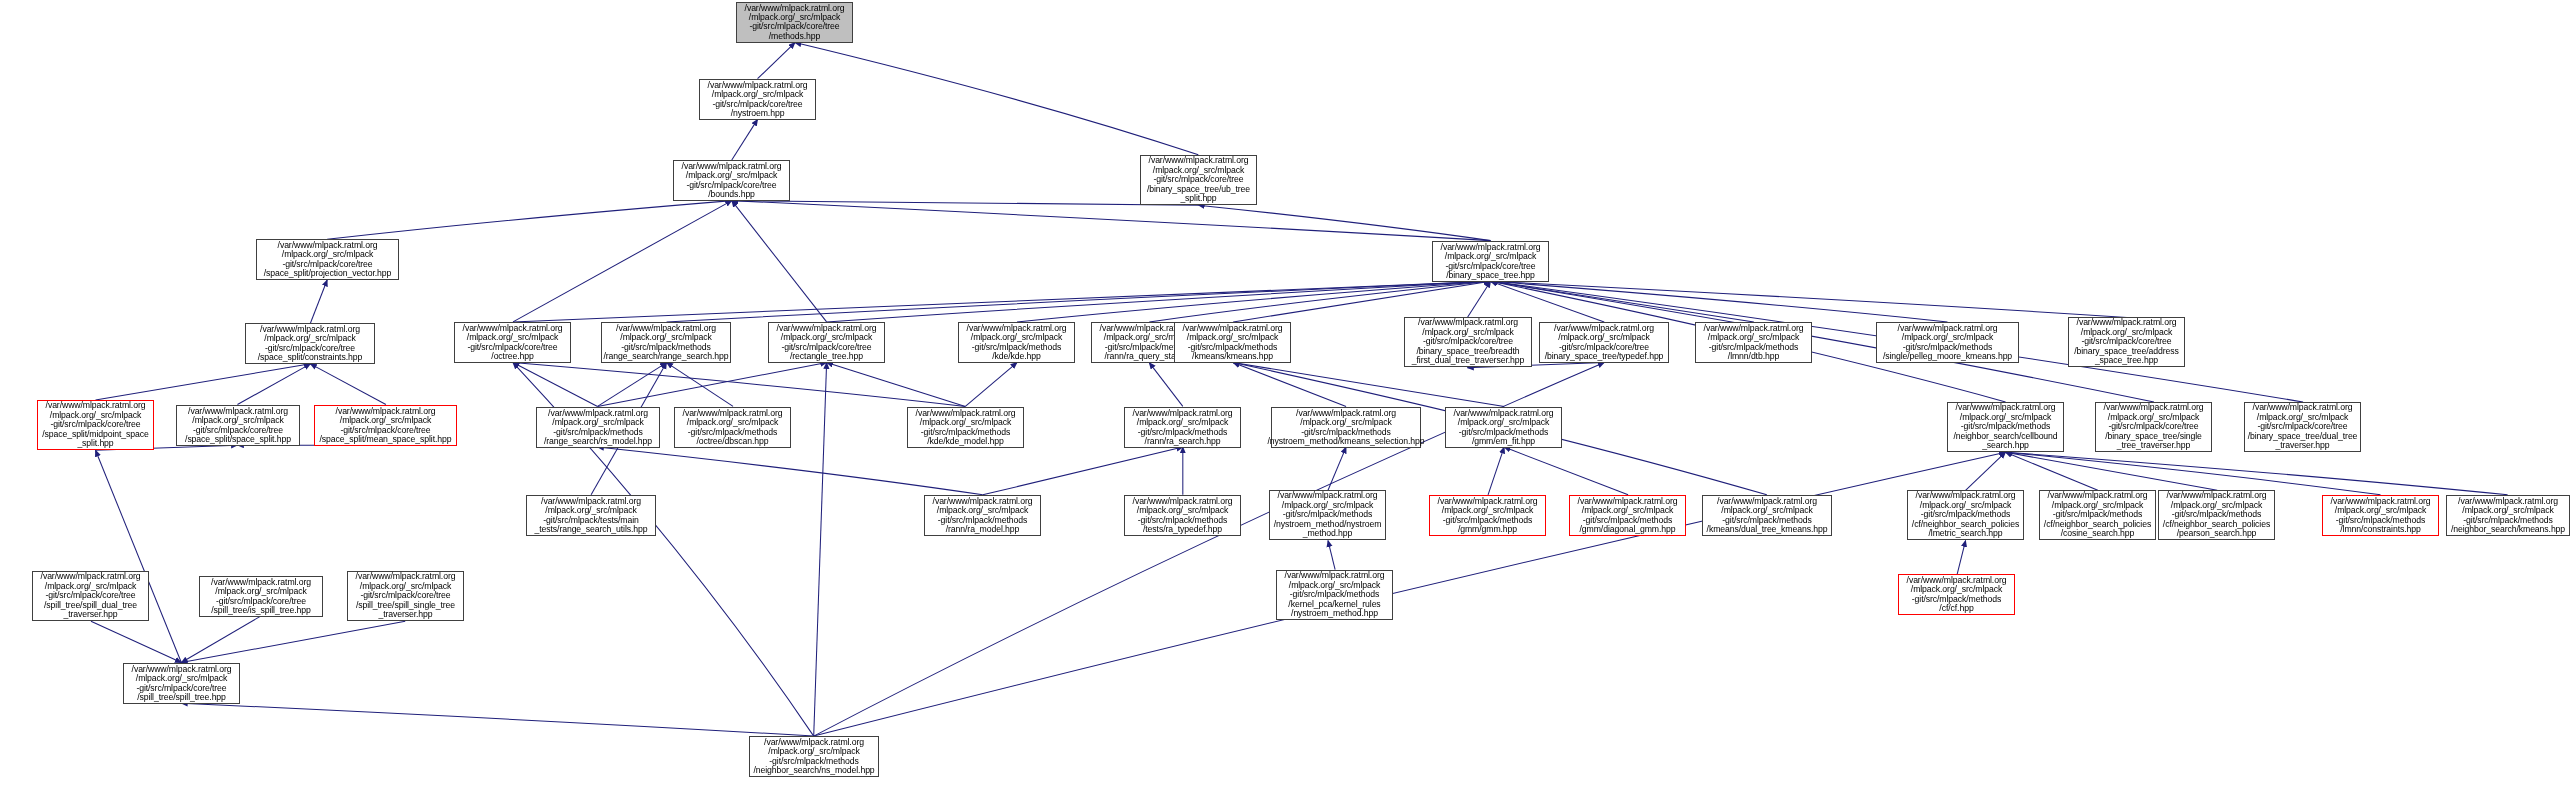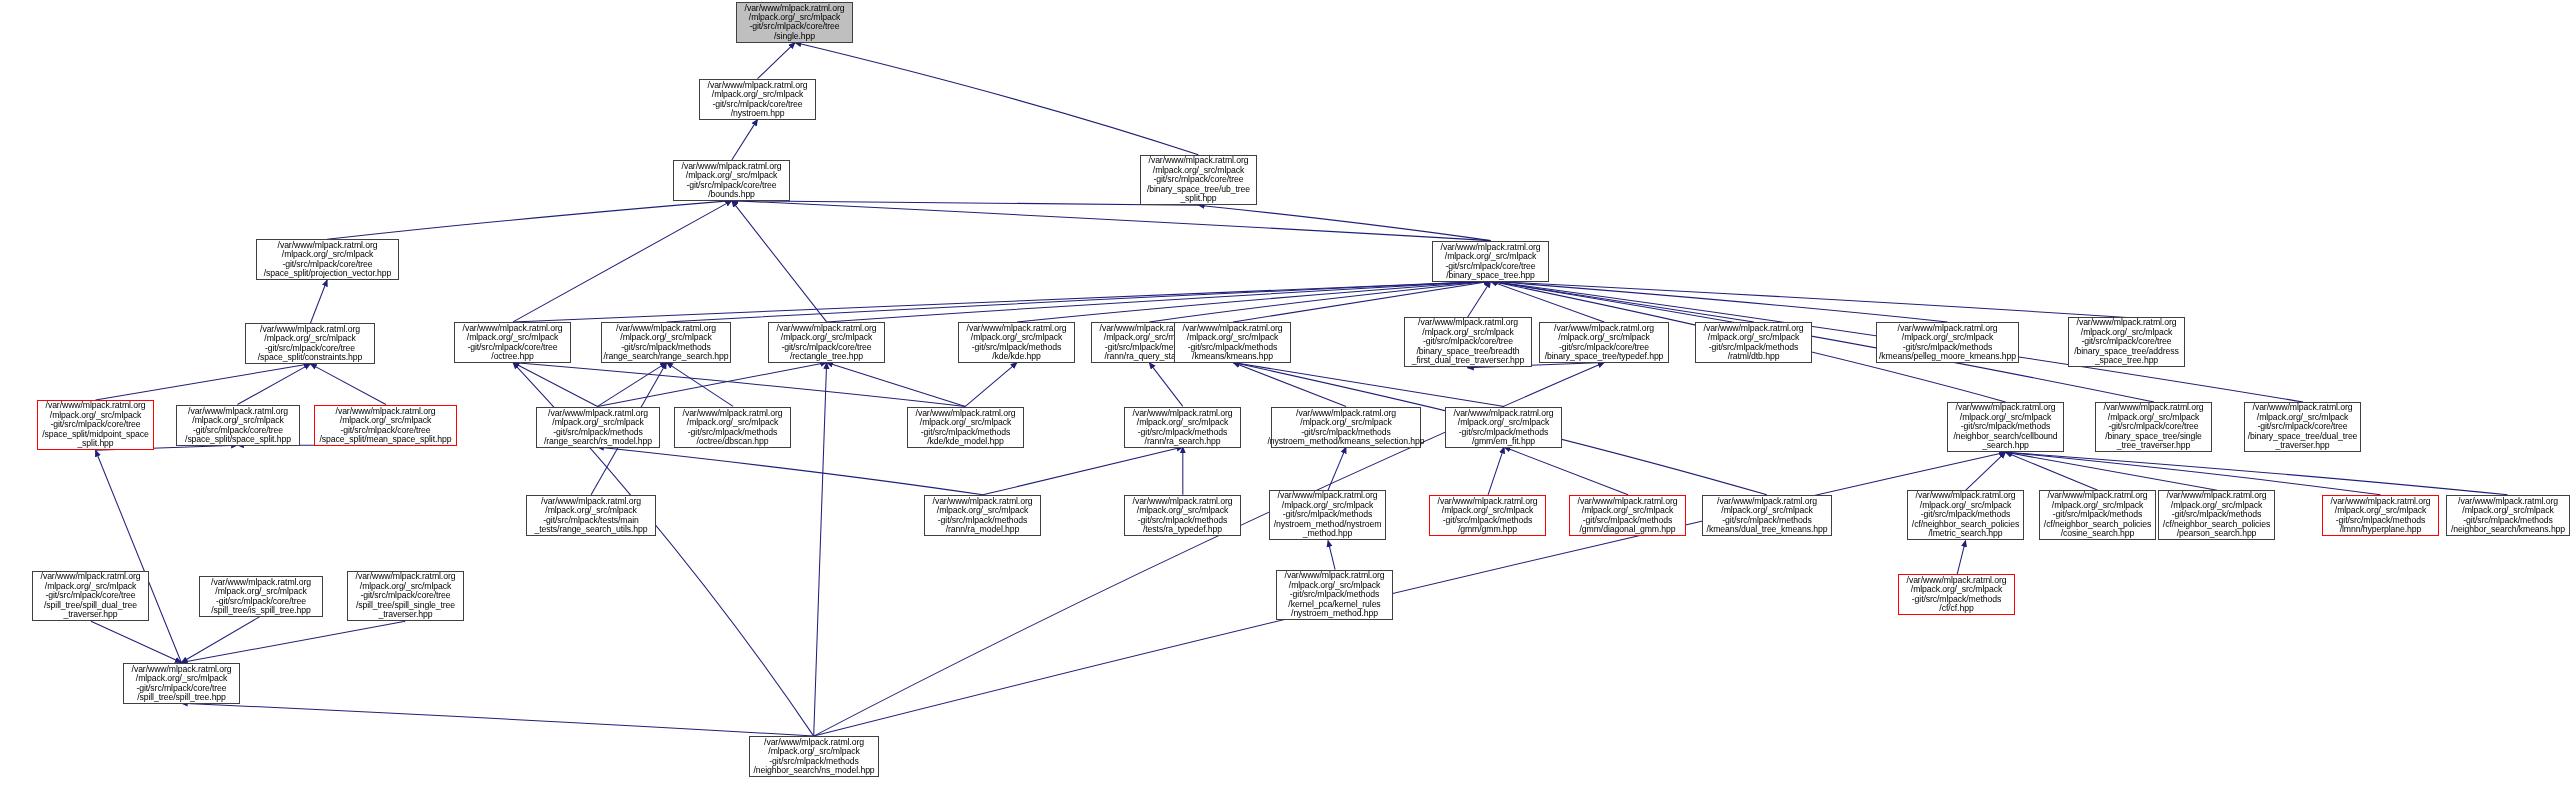--- a/index.html
+++ b/index.html
@@ -120,37 +120,37 @@
       <path d="M628,963 Q454.5,995 281,1027" fill="none" stroke="#1f1f7a" stroke-width="1.6" marker-end="url(#arrow)"></path>
       <path d="M1261,1141 Q831,1115.5 281,1090" fill="none" stroke="#1f1f7a" stroke-width="1.6" marker-end="url(#arrow)"></path>
       <path d="M1261,1141 Q1065.28,851.5 795,562" fill="none" stroke="#1f1f7a" stroke-width="1.6" marker-end="url(#arrow)"></path>
       <path d="M1261,1141 Q1271,851.5 1281,562" fill="none" stroke="#1f1f7a" stroke-width="1.6" marker-end="url(#arrow)"></path>
       <path d="M1261,1141 Q1813.5,851.5 2486,562" fill="none" stroke="#1f1f7a" stroke-width="1.6" marker-end="url(#arrow)"></path>
       <path d="M926,630 Q860.5,596 795,562" fill="none" stroke="#1f1f7a" stroke-width="1.6" marker-end="url(#arrow)"></path>
       <path d="M926,630 Q1103.5,596 1281,562" fill="none" stroke="#1f1f7a" stroke-width="1.6" marker-end="url(#arrow)"></path>
       <path d="M1496,630 Q1201.58,596 795,562" fill="none" stroke="#1f1f7a" stroke-width="1.6" marker-end="url(#arrow)"></path>
       <path d="M1496,630 Q1388.5,596 1281,562" fill="none" stroke="#1f1f7a" stroke-width="1.6" marker-end="url(#arrow)"></path>
     </svg>
-<div class="node root" style="left: 736px; top: 1.9px; width: 117px; height: 41px;"><span class="ln">/var/www/mlpack.ratml.org</span><span class="ln">/mlpack.org/_src/mlpack</span><span class="ln">-git/src/mlpack/core/tree</span><span class="ln">/single.hpp</span></div>
+<div class="node root" style="left: 736px; top: 1.9px; width: 117px; height: 41px;"><span class="ln">/var/www/mlpack.ratml.org</span><span class="ln">/mlpack.org/_src/mlpack</span><span class="ln">-git/src/mlpack/core/tree</span><span class="ln">/methods.hpp</span></div>
     <div class="node" style="left: 699px; top: 79px; width: 117px; height: 41px;"><span class="ln">/var/www/mlpack.ratml.org</span><span class="ln">/mlpack.org/_src/mlpack</span><span class="ln">-git/src/mlpack/core/tree</span><span class="ln">/nystroem.hpp</span></div>
     <div class="node" style="left: 673px; top: 160px; width: 117px; height: 41px;"><span class="ln">/var/www/mlpack.ratml.org</span><span class="ln">/mlpack.org/_src/mlpack</span><span class="ln">-git/src/mlpack/core/tree</span><span class="ln">/bounds.hpp</span></div>
     <div class="node" style="left: 1140px; top: 155px; width: 117px; height: 50px;"><span class="ln">/var/www/mlpack.ratml.org</span><span class="ln">/mlpack.org/_src/mlpack</span><span class="ln">-git/src/mlpack/core/tree</span><span class="ln">/binary_space_tree/ub_tree</span><span class="ln">_split.hpp</span></div>
     <div class="node" style="left: 256px; top: 239px; width: 143px; height: 41px;"><span class="ln">/var/www/mlpack.ratml.org</span><span class="ln">/mlpack.org/_src/mlpack</span><span class="ln">-git/src/mlpack/core/tree</span><span class="ln">/space_split/projection_vector.hpp</span></div>
     <div class="node" style="left: 1432px; top: 241px; width: 117px; height: 41px;"><span class="ln">/var/www/mlpack.ratml.org</span><span class="ln">/mlpack.org/_src/mlpack</span><span class="ln">-git/src/mlpack/core/tree</span><span class="ln">/binary_space_tree.hpp</span></div>
     <div class="node" style="left: 245px; top: 323px; width: 130px; height: 41px;"><span class="ln">/var/www/mlpack.ratml.org</span><span class="ln">/mlpack.org/_src/mlpack</span><span class="ln">-git/src/mlpack/core/tree</span><span class="ln">/space_split/constraints.hpp</span></div>
     <div class="node" style="left: 454px; top: 322px; width: 117px; height: 41px;"><span class="ln">/var/www/mlpack.ratml.org</span><span class="ln">/mlpack.org/_src/mlpack</span><span class="ln">-git/src/mlpack/core/tree</span><span class="ln">/octree.hpp</span></div>
     <div class="node" style="left: 601px; top: 322px; width: 130px; height: 41px;"><span class="ln">/var/www/mlpack.ratml.org</span><span class="ln">/mlpack.org/_src/mlpack</span><span class="ln">-git/src/mlpack/methods</span><span class="ln">/range_search/range_search.hpp</span></div>
     <div class="node" style="left: 768px; top: 322px; width: 117px; height: 41px;"><span class="ln">/var/www/mlpack.ratml.org</span><span class="ln">/mlpack.org/_src/mlpack</span><span class="ln">-git/src/mlpack/core/tree</span><span class="ln">/rectangle_tree.hpp</span></div>
     <div class="node" style="left: 958px; top: 322px; width: 117px; height: 41px;"><span class="ln">/var/www/mlpack.ratml.org</span><span class="ln">/mlpack.org/_src/mlpack</span><span class="ln">-git/src/mlpack/methods</span><span class="ln">/kde/kde.hpp</span></div>
     <div class="node" style="left: 1091px; top: 322px; width: 117px; height: 41px;"><span class="ln">/var/www/mlpack.ratml.org</span><span class="ln">/mlpack.org/_src/mlpack</span><span class="ln">-git/src/mlpack/methods</span><span class="ln">/rann/ra_query_stat.hpp</span></div>
     <div class="node" style="left: 1174px; top: 322px; width: 117px; height: 41px;"><span class="ln">/var/www/mlpack.ratml.org</span><span class="ln">/mlpack.org/_src/mlpack</span><span class="ln">-git/src/mlpack/methods</span><span class="ln">/kmeans/kmeans.hpp</span></div>
     <div class="node" style="left: 1404px; top: 317px; width: 128px; height: 50px;"><span class="ln">/var/www/mlpack.ratml.org</span><span class="ln">/mlpack.org/_src/mlpack</span><span class="ln">-git/src/mlpack/core/tree</span><span class="ln">/binary_space_tree/breadth</span><span class="ln">_first_dual_tree_traverser.hpp</span></div>
     <div class="node" style="left: 1539px; top: 322px; width: 130px; height: 41px;"><span class="ln">/var/www/mlpack.ratml.org</span><span class="ln">/mlpack.org/_src/mlpack</span><span class="ln">-git/src/mlpack/core/tree</span><span class="ln">/binary_space_tree/typedef.hpp</span></div>
-    <div class="node" style="left: 1695px; top: 322px; width: 117px; height: 41px;"><span class="ln">/var/www/mlpack.ratml.org</span><span class="ln">/mlpack.org/_src/mlpack</span><span class="ln">-git/src/mlpack/methods</span><span class="ln">/ratml/dtb.hpp</span></div>
-    <div class="node" style="left: 1876px; top: 322px; width: 143px; height: 41px;"><span class="ln">/var/www/mlpack.ratml.org</span><span class="ln">/mlpack.org/_src/mlpack</span><span class="ln">-git/src/mlpack/methods</span><span class="ln">/kmeans/pelleg_moore_kmeans.hpp</span></div>
+    <div class="node" style="left: 1695px; top: 322px; width: 117px; height: 41px;"><span class="ln">/var/www/mlpack.ratml.org</span><span class="ln">/mlpack.org/_src/mlpack</span><span class="ln">-git/src/mlpack/methods</span><span class="ln">/lmnn/dtb.hpp</span></div>
+    <div class="node" style="left: 1876px; top: 322px; width: 143px; height: 41px;"><span class="ln">/var/www/mlpack.ratml.org</span><span class="ln">/mlpack.org/_src/mlpack</span><span class="ln">-git/src/mlpack/methods</span><span class="ln">/single/pelleg_moore_kmeans.hpp</span></div>
     <div class="node" style="left: 2068px; top: 317px; width: 117px; height: 50px;"><span class="ln">/var/www/mlpack.ratml.org</span><span class="ln">/mlpack.org/_src/mlpack</span><span class="ln">-git/src/mlpack/core/tree</span><span class="ln">/binary_space_tree/address</span><span class="ln">_space_tree.hpp</span></div>
     <div class="node red" style="left: 37px; top: 400px; width: 117px; height: 50px;"><span class="ln">/var/www/mlpack.ratml.org</span><span class="ln">/mlpack.org/_src/mlpack</span><span class="ln">-git/src/mlpack/core/tree</span><span class="ln">/space_split/midpoint_space</span><span class="ln">_split.hpp</span></div>
     <div class="node" style="left: 176px; top: 405px; width: 124px; height: 41px;"><span class="ln">/var/www/mlpack.ratml.org</span><span class="ln">/mlpack.org/_src/mlpack</span><span class="ln">-git/src/mlpack/core/tree</span><span class="ln">/space_split/space_split.hpp</span></div>
     <div class="node red" style="left: 314px; top: 405px; width: 143px; height: 41px;"><span class="ln">/var/www/mlpack.ratml.org</span><span class="ln">/mlpack.org/_src/mlpack</span><span class="ln">-git/src/mlpack/core/tree</span><span class="ln">/space_split/mean_space_split.hpp</span></div>
     <div class="node" style="left: 536px; top: 407px; width: 124px; height: 41px;"><span class="ln">/var/www/mlpack.ratml.org</span><span class="ln">/mlpack.org/_src/mlpack</span><span class="ln">-git/src/mlpack/methods</span><span class="ln">/range_search/rs_model.hpp</span></div>
     <div class="node" style="left: 674px; top: 407px; width: 117px; height: 41px;"><span class="ln">/var/www/mlpack.ratml.org</span><span class="ln">/mlpack.org/_src/mlpack</span><span class="ln">-git/src/mlpack/methods</span><span class="ln">/octree/dbscan.hpp</span></div>
     <div class="node" style="left: 907px; top: 407px; width: 117px; height: 41px;"><span class="ln">/var/www/mlpack.ratml.org</span><span class="ln">/mlpack.org/_src/mlpack</span><span class="ln">-git/src/mlpack/methods</span><span class="ln">/kde/kde_model.hpp</span></div>
     <div class="node" style="left: 1124px; top: 407px; width: 117px; height: 41px;"><span class="ln">/var/www/mlpack.ratml.org</span><span class="ln">/mlpack.org/_src/mlpack</span><span class="ln">-git/src/mlpack/methods</span><span class="ln">/rann/ra_search.hpp</span></div>
     <div class="node" style="left: 1271px; top: 407px; width: 150px; height: 41px;"><span class="ln">/var/www/mlpack.ratml.org</span><span class="ln">/mlpack.org/_src/mlpack</span><span class="ln">-git/src/mlpack/methods</span><span class="ln">/nystroem_method/kmeans_selection.hpp</span></div>
     <div class="node" style="left: 1445px; top: 407px; width: 117px; height: 41px;"><span class="ln">/var/www/mlpack.ratml.org</span><span class="ln">/mlpack.org/_src/mlpack</span><span class="ln">-git/src/mlpack/methods</span><span class="ln">/gmm/em_fit.hpp</span></div>
@@ -160,21 +160,21 @@
     <div class="node" style="left: 526px; top: 495px; width: 130px; height: 41px;"><span class="ln">/var/www/mlpack.ratml.org</span><span class="ln">/mlpack.org/_src/mlpack</span><span class="ln">-git/src/mlpack/tests/main</span><span class="ln">_tests/range_search_utils.hpp</span></div>
     <div class="node" style="left: 924px; top: 495px; width: 117px; height: 41px;"><span class="ln">/var/www/mlpack.ratml.org</span><span class="ln">/mlpack.org/_src/mlpack</span><span class="ln">-git/src/mlpack/methods</span><span class="ln">/rann/ra_model.hpp</span></div>
     <div class="node" style="left: 1124px; top: 495px; width: 117px; height: 41px;"><span class="ln">/var/www/mlpack.ratml.org</span><span class="ln">/mlpack.org/_src/mlpack</span><span class="ln">-git/src/mlpack/methods</span><span class="ln">/tests/ra_typedef.hpp</span></div>
     <div class="node" style="left: 1269px; top: 490px; width: 117px; height: 50px;"><span class="ln">/var/www/mlpack.ratml.org</span><span class="ln">/mlpack.org/_src/mlpack</span><span class="ln">-git/src/mlpack/methods</span><span class="ln">/nystroem_method/nystroem</span><span class="ln">_method.hpp</span></div>
     <div class="node red" style="left: 1429px; top: 495px; width: 117px; height: 41px;"><span class="ln">/var/www/mlpack.ratml.org</span><span class="ln">/mlpack.org/_src/mlpack</span><span class="ln">-git/src/mlpack/methods</span><span class="ln">/gmm/gmm.hpp</span></div>
     <div class="node red" style="left: 1569px; top: 495px; width: 117px; height: 41px;"><span class="ln">/var/www/mlpack.ratml.org</span><span class="ln">/mlpack.org/_src/mlpack</span><span class="ln">-git/src/mlpack/methods</span><span class="ln">/gmm/diagonal_gmm.hpp</span></div>
     <div class="node" style="left: 1702px; top: 495px; width: 130px; height: 41px;"><span class="ln">/var/www/mlpack.ratml.org</span><span class="ln">/mlpack.org/_src/mlpack</span><span class="ln">-git/src/mlpack/methods</span><span class="ln">/kmeans/dual_tree_kmeans.hpp</span></div>
     <div class="node" style="left: 1907px; top: 490px; width: 117px; height: 50px;"><span class="ln">/var/www/mlpack.ratml.org</span><span class="ln">/mlpack.org/_src/mlpack</span><span class="ln">-git/src/mlpack/methods</span><span class="ln">/cf/neighbor_search_policies</span><span class="ln">/lmetric_search.hpp</span></div>
     <div class="node" style="left: 2039px; top: 490px; width: 117px; height: 50px;"><span class="ln">/var/www/mlpack.ratml.org</span><span class="ln">/mlpack.org/_src/mlpack</span><span class="ln">-git/src/mlpack/methods</span><span class="ln">/cf/neighbor_search_policies</span><span class="ln">/cosine_search.hpp</span></div>
     <div class="node" style="left: 2158px; top: 490px; width: 117px; height: 50px;"><span class="ln">/var/www/mlpack.ratml.org</span><span class="ln">/mlpack.org/_src/mlpack</span><span class="ln">-git/src/mlpack/methods</span><span class="ln">/cf/neighbor_search_policies</span><span class="ln">/pearson_search.hpp</span></div>
-    <div class="node red" style="left: 2322px; top: 495px; width: 117px; height: 41px;"><span class="ln">/var/www/mlpack.ratml.org</span><span class="ln">/mlpack.org/_src/mlpack</span><span class="ln">-git/src/mlpack/methods</span><span class="ln">/lmnn/hyperplane.hpp</span></div>
+    <div class="node red" style="left: 2322px; top: 495px; width: 117px; height: 41px;"><span class="ln">/var/www/mlpack.ratml.org</span><span class="ln">/mlpack.org/_src/mlpack</span><span class="ln">-git/src/mlpack/methods</span><span class="ln">/lmnn/constraints.hpp</span></div>
     <div class="node" style="left: 2446px; top: 495px; width: 124px; height: 41px;"><span class="ln">/var/www/mlpack.ratml.org</span><span class="ln">/mlpack.org/_src/mlpack</span><span class="ln">-git/src/mlpack/methods</span><span class="ln">/neighbor_search/kmeans.hpp</span></div>
     <div class="node" style="left: 32px; top: 571px; width: 117px; height: 50px;"><span class="ln">/var/www/mlpack.ratml.org</span><span class="ln">/mlpack.org/_src/mlpack</span><span class="ln">-git/src/mlpack/core/tree</span><span class="ln">/spill_tree/spill_dual_tree</span><span class="ln">_traverser.hpp</span></div>
     <div class="node" style="left: 199px; top: 576px; width: 124px; height: 41px;"><span class="ln">/var/www/mlpack.ratml.org</span><span class="ln">/mlpack.org/_src/mlpack</span><span class="ln">-git/src/mlpack/core/tree</span><span class="ln">/spill_tree/is_spill_tree.hpp</span></div>
     <div class="node" style="left: 347px; top: 571px; width: 117px; height: 50px;"><span class="ln">/var/www/mlpack.ratml.org</span><span class="ln">/mlpack.org/_src/mlpack</span><span class="ln">-git/src/mlpack/core/tree</span><span class="ln">/spill_tree/spill_single_tree</span><span class="ln">_traverser.hpp</span></div>
     <div class="node" style="left: 1276px; top: 570px; width: 117px; height: 50px;"><span class="ln">/var/www/mlpack.ratml.org</span><span class="ln">/mlpack.org/_src/mlpack</span><span class="ln">-git/src/mlpack/methods</span><span class="ln">/kernel_pca/kernel_rules</span><span class="ln">/nystroem_method.hpp</span></div>
     <div class="node red" style="left: 1898px; top: 574px; width: 117px; height: 41px;"><span class="ln">/var/www/mlpack.ratml.org</span><span class="ln">/mlpack.org/_src/mlpack</span><span class="ln">-git/src/mlpack/methods</span><span class="ln">/cf/cf.hpp</span></div>
     <div class="node" style="left: 123px; top: 663px; width: 117px; height: 41px;"><span class="ln">/var/www/mlpack.ratml.org</span><span class="ln">/mlpack.org/_src/mlpack</span><span class="ln">-git/src/mlpack/core/tree</span><span class="ln">/spill_tree/spill_tree.hpp</span></div>
     <div class="node" style="left: 749px; top: 736px; width: 130px; height: 41px;"><span class="ln">/var/www/mlpack.ratml.org</span><span class="ln">/mlpack.org/_src/mlpack</span><span class="ln">-git/src/mlpack/methods</span><span class="ln">/neighbor_search/ns_model.hpp</span></div>
   </div>
 

